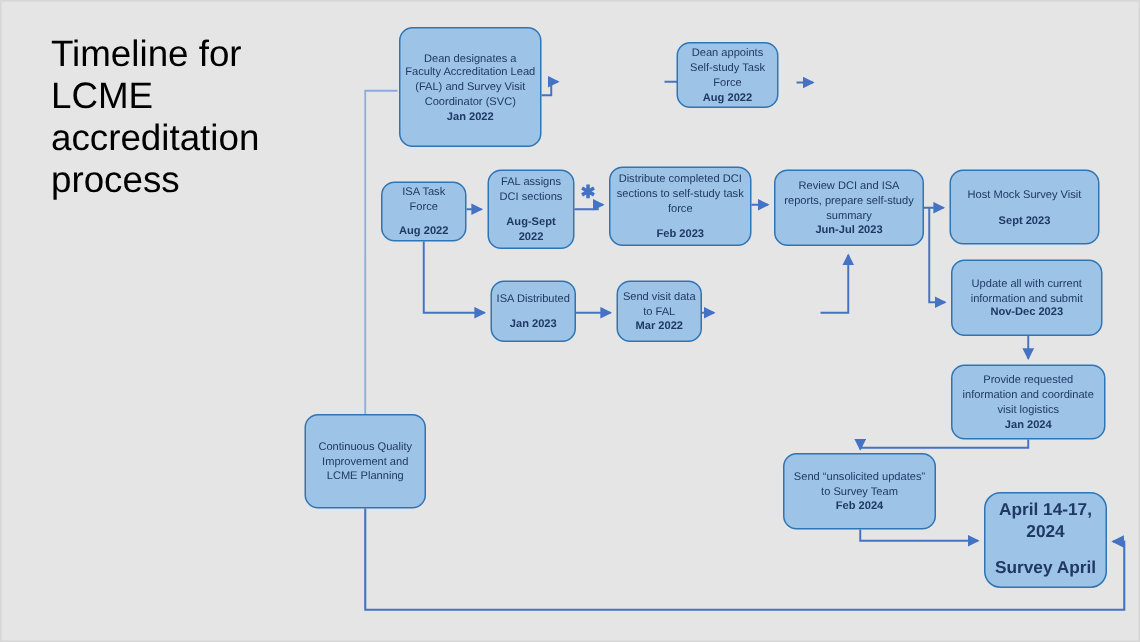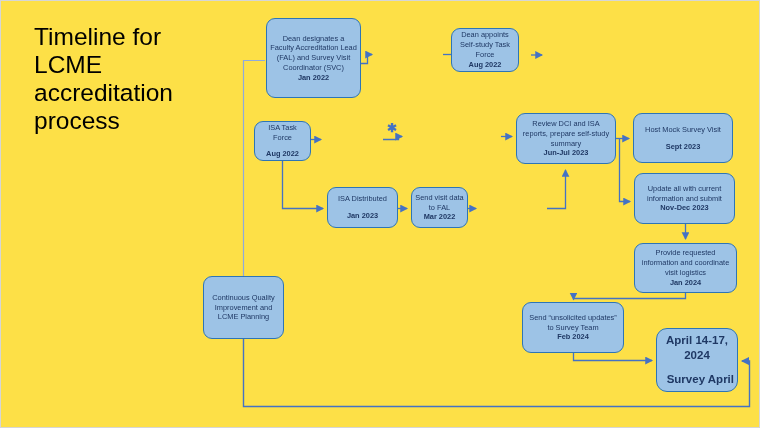--- a/index.html
+++ b/index.html
@@ -1,34 +1,34 @@
 <!DOCTYPE html>
 <html><head>
 <meta charset="utf-8">
 <style>
   html,body{margin:0;padding:0;background:#fff;}
   #slide{
-    position:relative;width:760px;height:428px;background:#fde047;
+    position:relative;width:760px;height:428px;background:#e5e5e5;
     border:1px solid #d6d6d6;box-sizing:border-box;overflow:hidden;
     font-family:"Liberation Sans",sans-serif;
   }
   #title{
     position:absolute;left:33px;top:22px;width:165px;
     font-size:24.5px;line-height:1.14;color:#000;font-weight:400;
   }
   .node{
     position:absolute;background:#9DC3E6;border:1.3px solid #2E75B6;
     border-radius:9px;display:flex;flex-direction:column;align-items:center;
     justify-content:center;text-align:center;color:#1F3864;
     font-size:7.4px;line-height:1.32;padding:2px 3px;box-sizing:border-box;
   }
   .node .d{font-weight:700;}
   .node .d:empty{display:none;}
   .node.gap .d{margin-top:7px;}
-  .node.big{font-size:11.5px;font-weight:700;line-height:1.3;border-radius:11px;align-items:flex-end;}
+  .node.big{font-size:11.5px;font-weight:700;line-height:1.3;border-radius:11px;}
   .node.big .d{margin-top:9px;}
   #connectors{position:absolute;left:0;top:0;pointer-events:none;}
   #asterisk{
     position:absolute;left:386px;top:121px;color:#4472C4;
     font-size:12px;font-weight:700;line-height:1;
   }
 </style>
 </head>
 <body>
 
@@ -77,33 +77,41 @@
     <span class="t">Dean appoints Self-study Task Force</span>
     <span class="d">Aug 2022</span>
   </div>
 
 
   <div class="node gap" style="left:253px;top:120px;width:57px;height:40px">
     <span class="t">ISA Task Force</span>
     <span class="d">Aug 2022</span>
   </div>
 
+  <div class="node gap" style="left:324px;top:112px;width:58px;height:53px">
+    <span class="t">FAL assigns DCI sections</span>
+    <span class="d">Aug-Sept 2022</span>
+  </div>
 
+  <div class="node gap" style="left:405px;top:110px;width:95px;height:53px">
+    <span class="t">Distribute completed DCI sections to self-study task force</span>
+    <span class="d">Feb 2023</span>
+  </div>
 
   <div class="node" style="left:515px;top:112px;width:100px;height:51px">
     <span class="t">Review DCI and ISA reports, prepare self-study summary</span>
     <span class="d">Jun-Jul 2023</span>
   </div>
 
   <div class="node gap" style="left:632px;top:112px;width:100px;height:50px">
     <span class="t">Host Mock Survey Visit</span>
     <span class="d">Sept 2023</span>
   </div>
 
-  <div class="node gap" style="left:326px;top:186px;width:71px;height:41px">
+  <div class="node gap" style="left:326px;top:186px;width:57px;height:41px">
     <span class="t">ISA Distributed</span>
     <span class="d">Jan 2023</span>
   </div>
 
   <div class="node" style="left:410px;top:186px;width:57px;height:41px">
     <span class="t">Send visit data to FAL</span>
     <span class="d">Mar 2022</span>
   </div>
 
 

